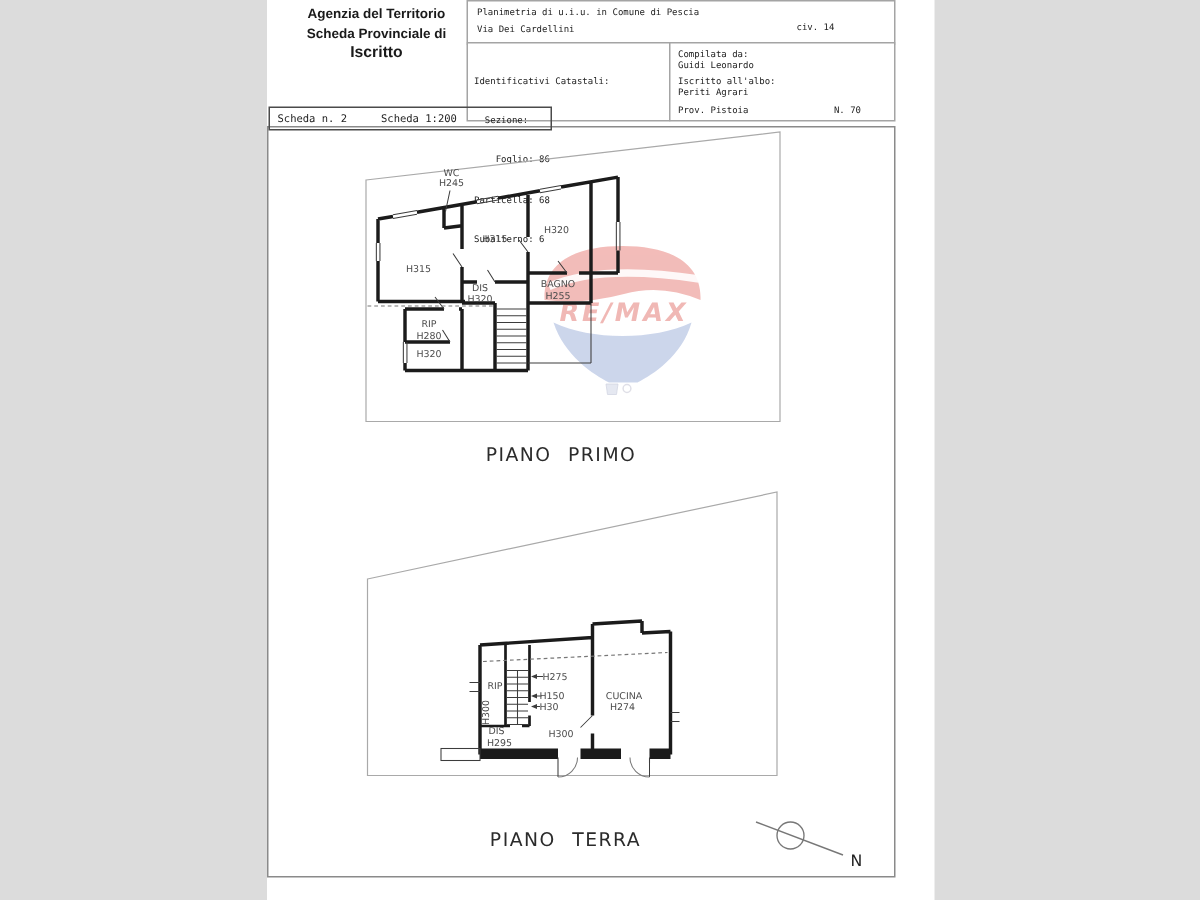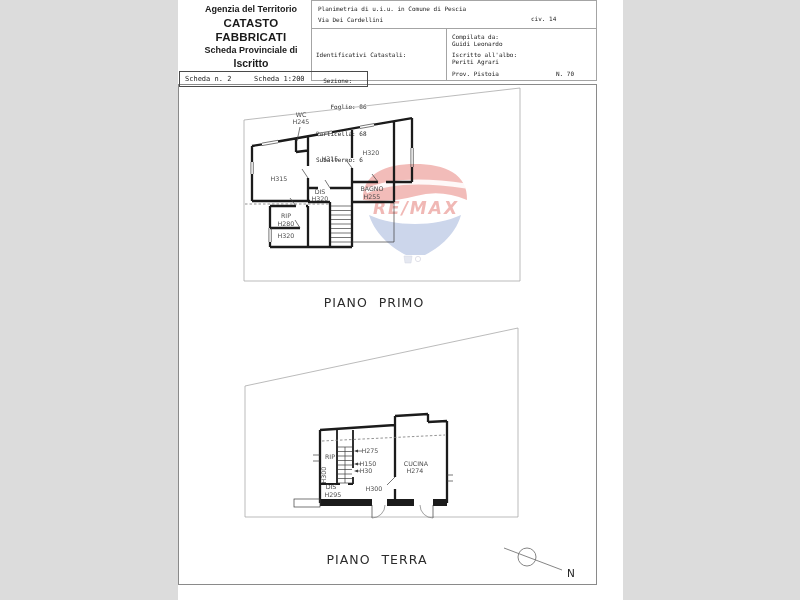--- a/index.html
+++ b/index.html
@@ -36,21 +36,20 @@
   .ntext{font-family:"DejaVu Sans",sans-serif;font-size:10.5px;fill:#222;}
 </style>
 </head>
 <body>
 
 <div class="stage">
   <div class="paper">
 
     <div class="abs agency">
       <div class="ag-s">Agenzia del Territorio</div>
-      <div class="ag-l">CATASTO FABBRICATI</div>
       <div class="ag-s">Scheda Provinciale di</div>
       <div class="ag-m">Iscritto</div>
     </div>
 
     <div class="abs scheda">
       <span style="left:5px">Scheda n. 2</span>
       <span style="left:74px">Scheda 1:200</span>
     </div>
 
     <div class="abs tbox boxA">

